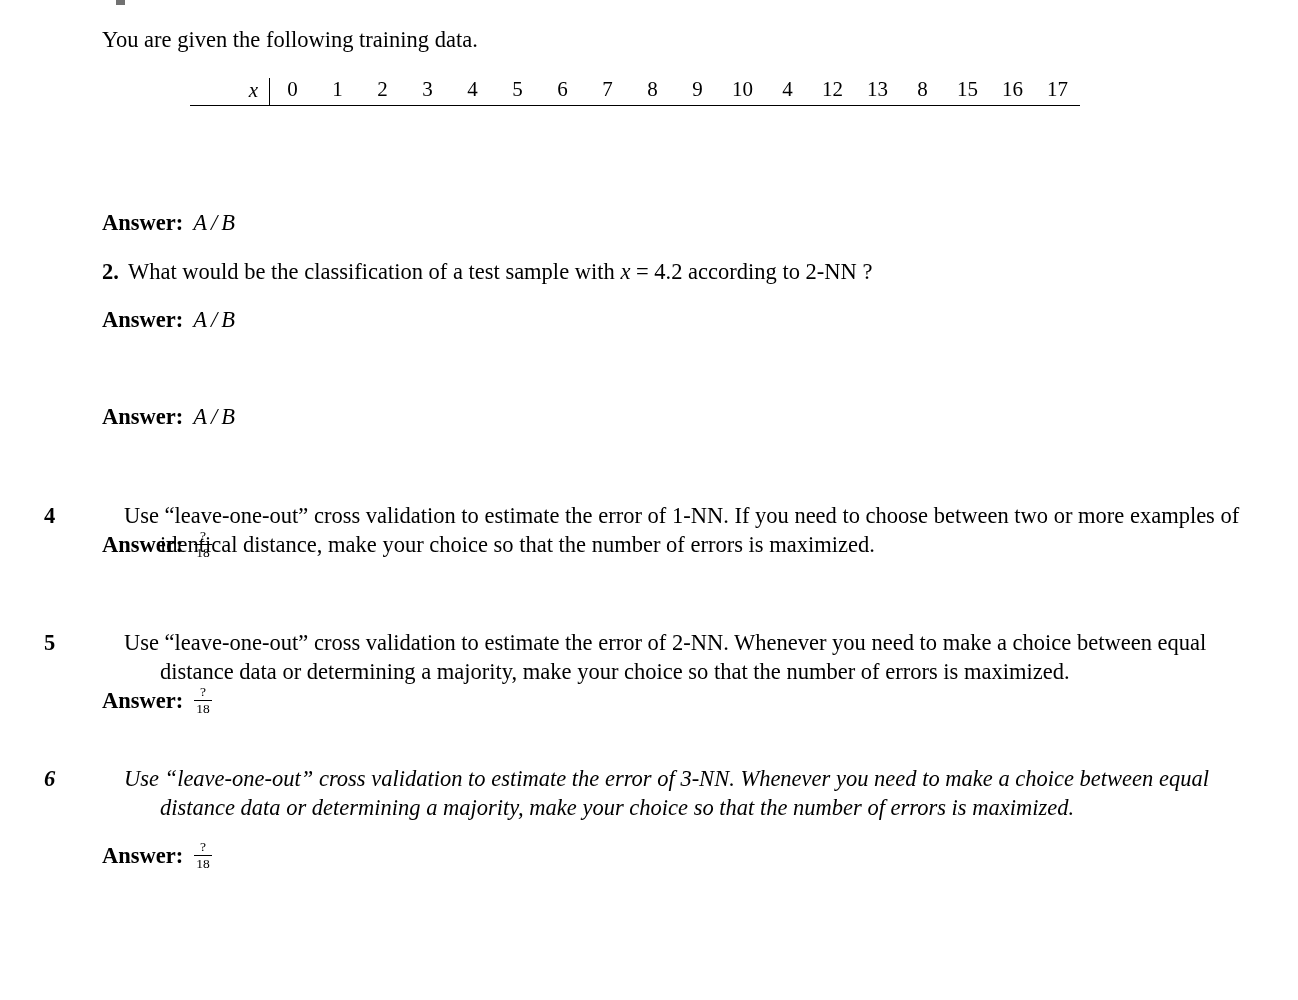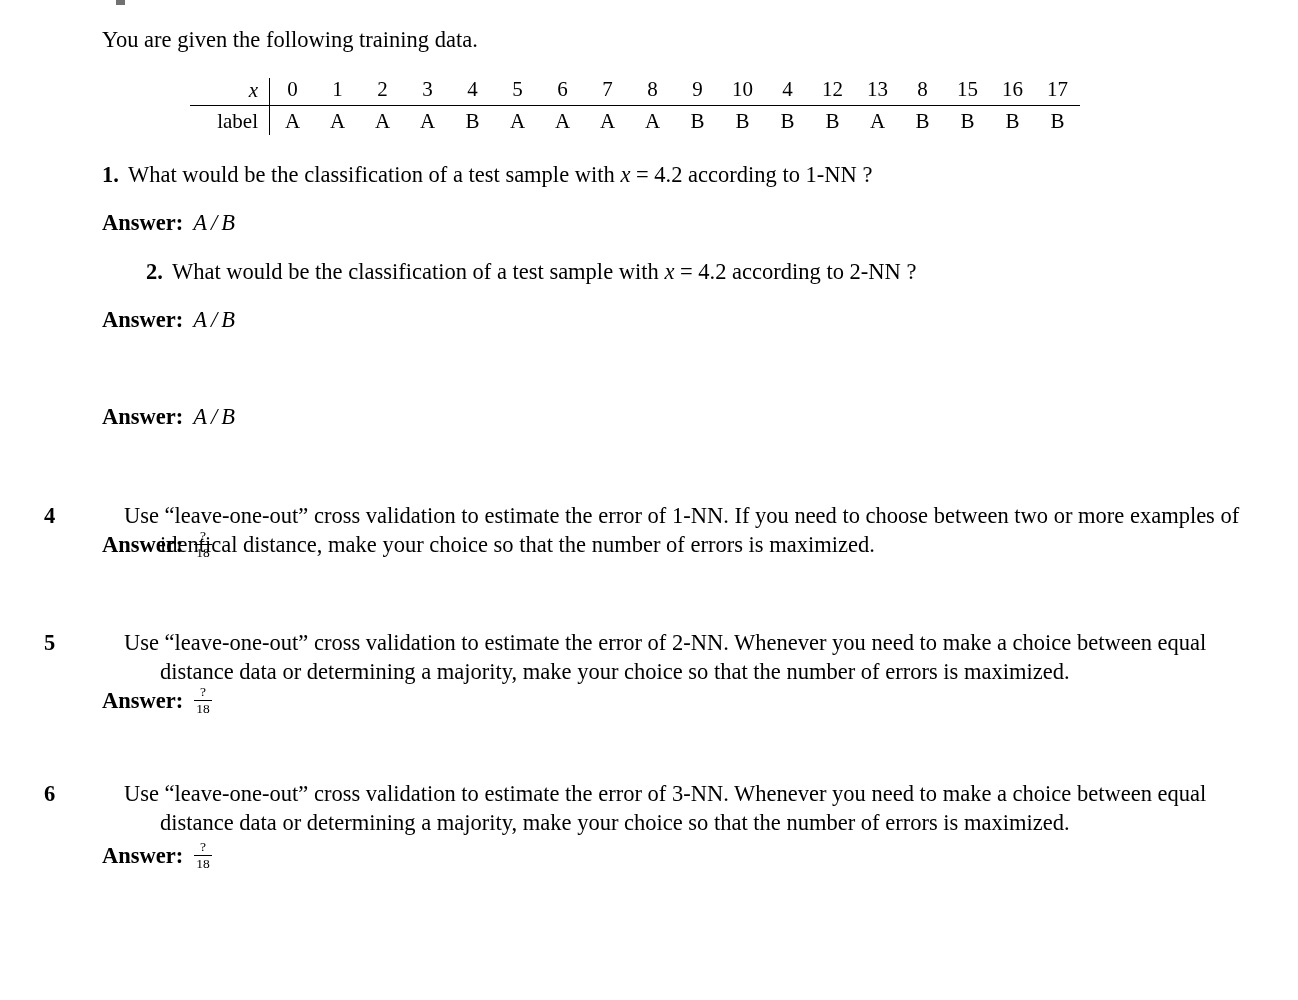--- a/index.html
+++ b/index.html
@@ -185,54 +185,29 @@
           <td class="colcell">9</td>
           <td class="colcell">10</td>
           <td class="colcell">4</td>
           <td class="colcell">12</td>
           <td class="colcell">13</td>
           <td class="colcell">8</td>
           <td class="colcell">15</td>
           <td class="colcell">16</td>
           <td class="colcell">17</td>
         </tr>
-        <tr class="body-row">
-          <td class="rowhead">label</td>
-          <td class="vrule"></td>
-          <td class="colcell">A</td>
-          <td class="colcell">A</td>
-          <td class="colcell">A</td>
-          <td class="colcell">A</td>
-          <td class="colcell">B</td>
-          <td class="colcell">A</td>
-          <td class="colcell">A</td>
-          <td class="colcell">A</td>
-          <td class="colcell">A</td>
-          <td class="colcell">B</td>
-          <td class="colcell">B</td>
-          <td class="colcell">B</td>
-          <td class="colcell">B</td>
-          <td class="colcell">A</td>
-          <td class="colcell">B</td>
-          <td class="colcell">B</td>
-          <td class="colcell">B</td>
-          <td class="colcell">B</td>
-        </tr>
       </tbody>
     </table>
   </div>
 
-  <div class="qblock" style="top:160px;">
-    <span class="qnum dotted">1.</span><span class="qtext-short">What would be the classification of a test sample with <span class="mathvar">x</span> = 4.2 according to 1-NN ?</span>
-  </div>
   <div class="ansblock" style="top:209px;">
     <span class="ans-label">Answer:</span><span class="ans-choice">A</span><span class="slash">/</span><span class="ans-choice" style="margin-left:0">B</span>
   </div>
 
-  <div class="qblock" style="top:257px;margin-left:44px;">
+  <div class="qblock" style="top:257px;">
     <span class="qnum dotted">2.</span><span class="qtext-short">What would be the classification of a test sample with <span class="mathvar">x</span> = 4.2 according to 2-NN ?</span>
   </div>
   <div class="ansblock" style="top:306px;">
     <span class="ans-label">Answer:</span><span class="ans-choice">A</span><span class="slash">/</span><span class="ans-choice" style="margin-left:0">B</span>
   </div>
 
   <div class="ansblock" style="top:403px;">
     <span class="ans-label">Answer:</span><span class="ans-choice">A</span><span class="slash">/</span><span class="ans-choice" style="margin-left:0">B</span>
   </div>
 
@@ -243,20 +218,20 @@
     <span class="ans-label">Answer:</span><span class="frac"><span class="num">?</span><span class="den">18</span></span>
   </div>
 
   <div class="qblock hanging" style="top:580px;">
     <div class="qpara"><span class="qnum plain">5</span><span>Use “leave-one-out” cross validation to estimate the error of 2-NN. Whenever you need to make a choice</span> <span>between equal distance data or determining a majority, make your choice so that the number of errors</span> <span>is maximized.</span></div>
   </div>
   <div class="ansblock" style="top:685px;">
     <span class="ans-label">Answer:</span><span class="frac"><span class="num">?</span><span class="den">18</span></span>
   </div>
 
-  <div class="qblock hanging" style="top:731px;">
+  <div class="qblock hanging" style="top:716px;font-style:italic;">
     <div class="qpara"><span class="qnum plain">6</span><span>Use “leave-one-out” cross validation to estimate the error of 3-NN. Whenever you need to make a choice</span> <span>between equal distance data or determining a majority, make your choice so that the number of errors</span> <span>is maximized.</span></div>
   </div>
   <div class="ansblock" style="top:840px;">
     <span class="ans-label">Answer:</span><span class="frac"><span class="num">?</span><span class="den">18</span></span>
   </div>
 
 </div>
 
 </body></html>

